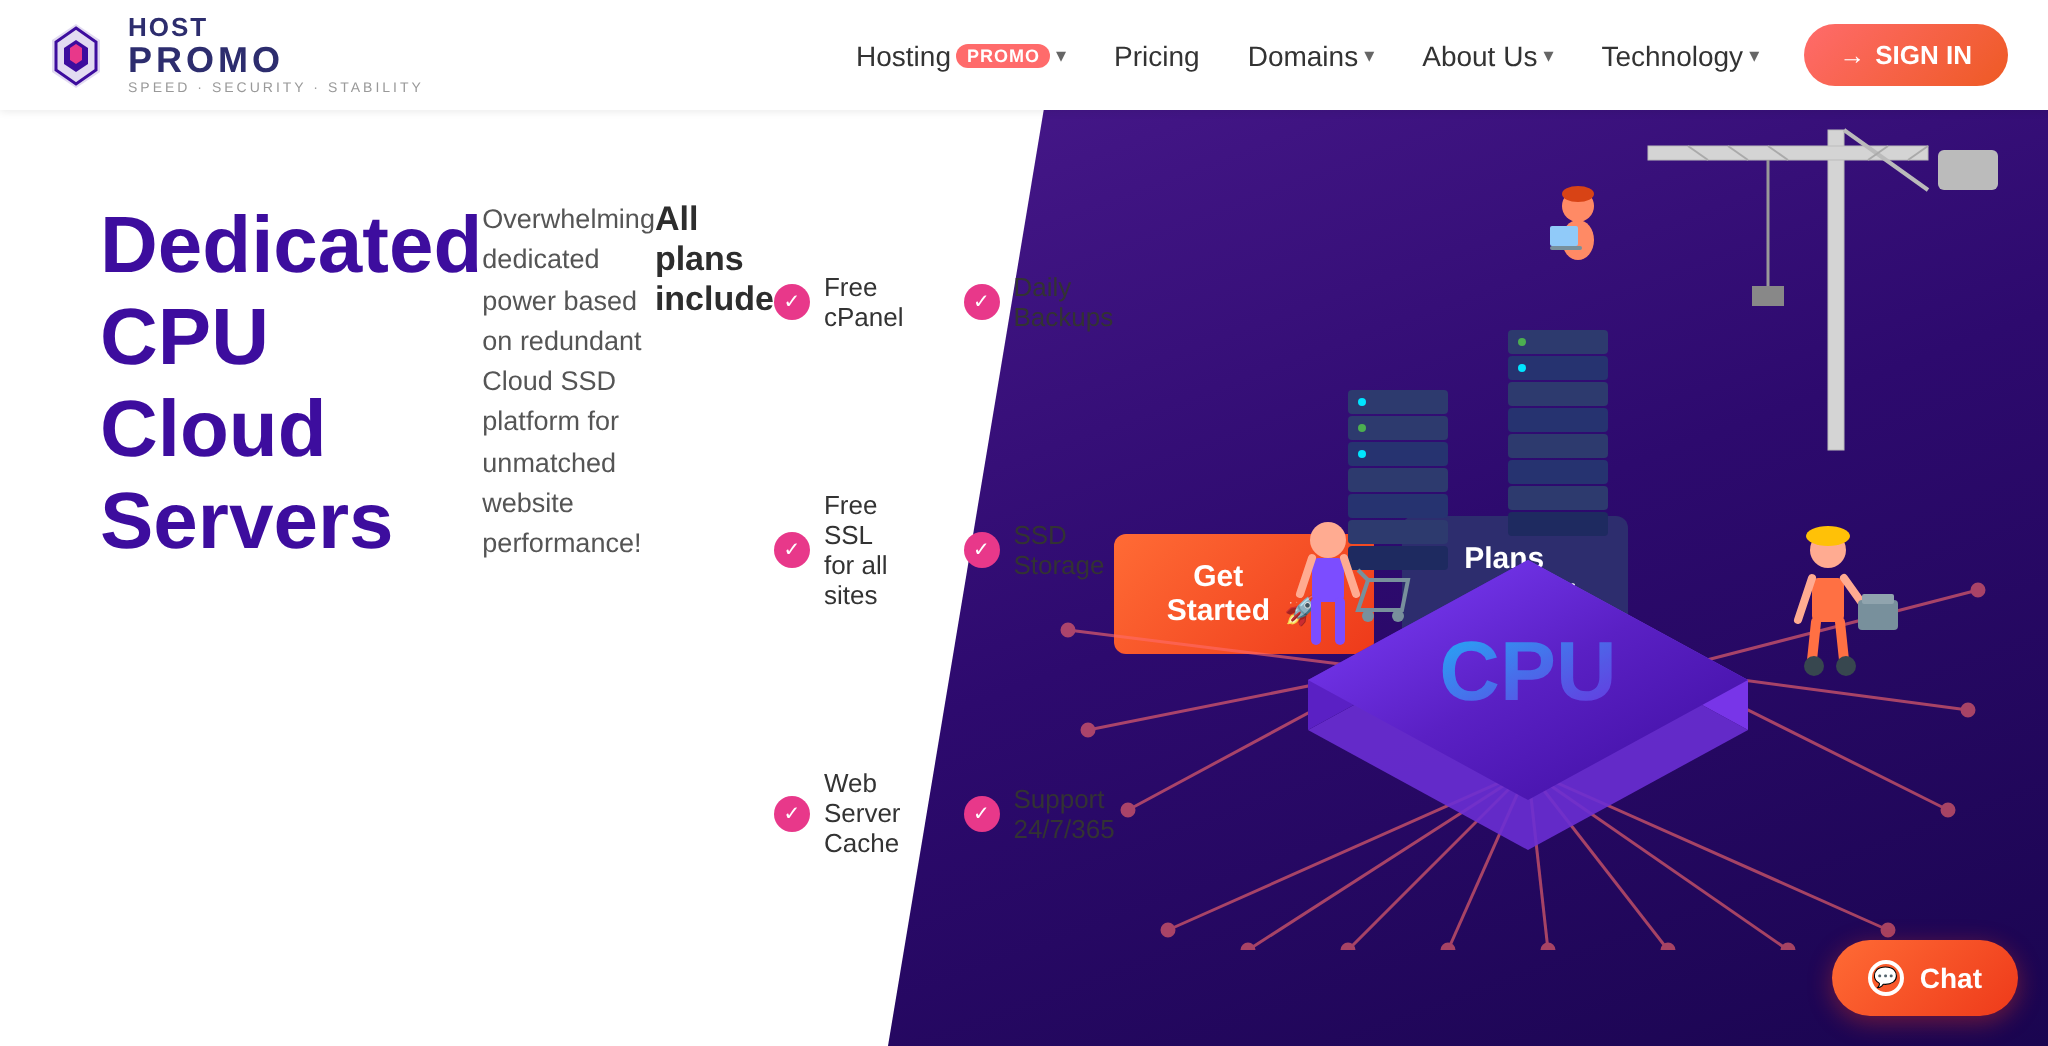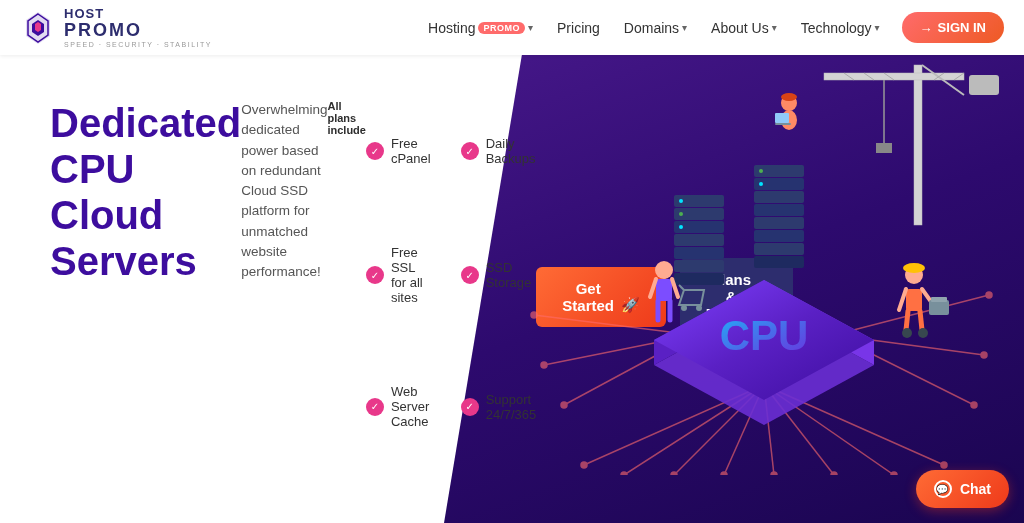--- a/index.html
+++ b/index.html
@@ -155,21 +155,21 @@
 
     .subtitle {
       font-size: 13.5px;
       color: #555;
       line-height: 1.5;
       margin-bottom: 37px;
       max-width: 380px;
     }
 
     .features-heading {
-      font-size: 11px;
+      font-size: 17px;
       font-weight: 700;
       color: #2d2d2d;
       margin-bottom: 12px;
     }
 
     .features-grid {
       display: grid;
       grid-template-columns: 1fr 1fr;
       gap: 7px 30px;
       margin-bottom: 28px;

